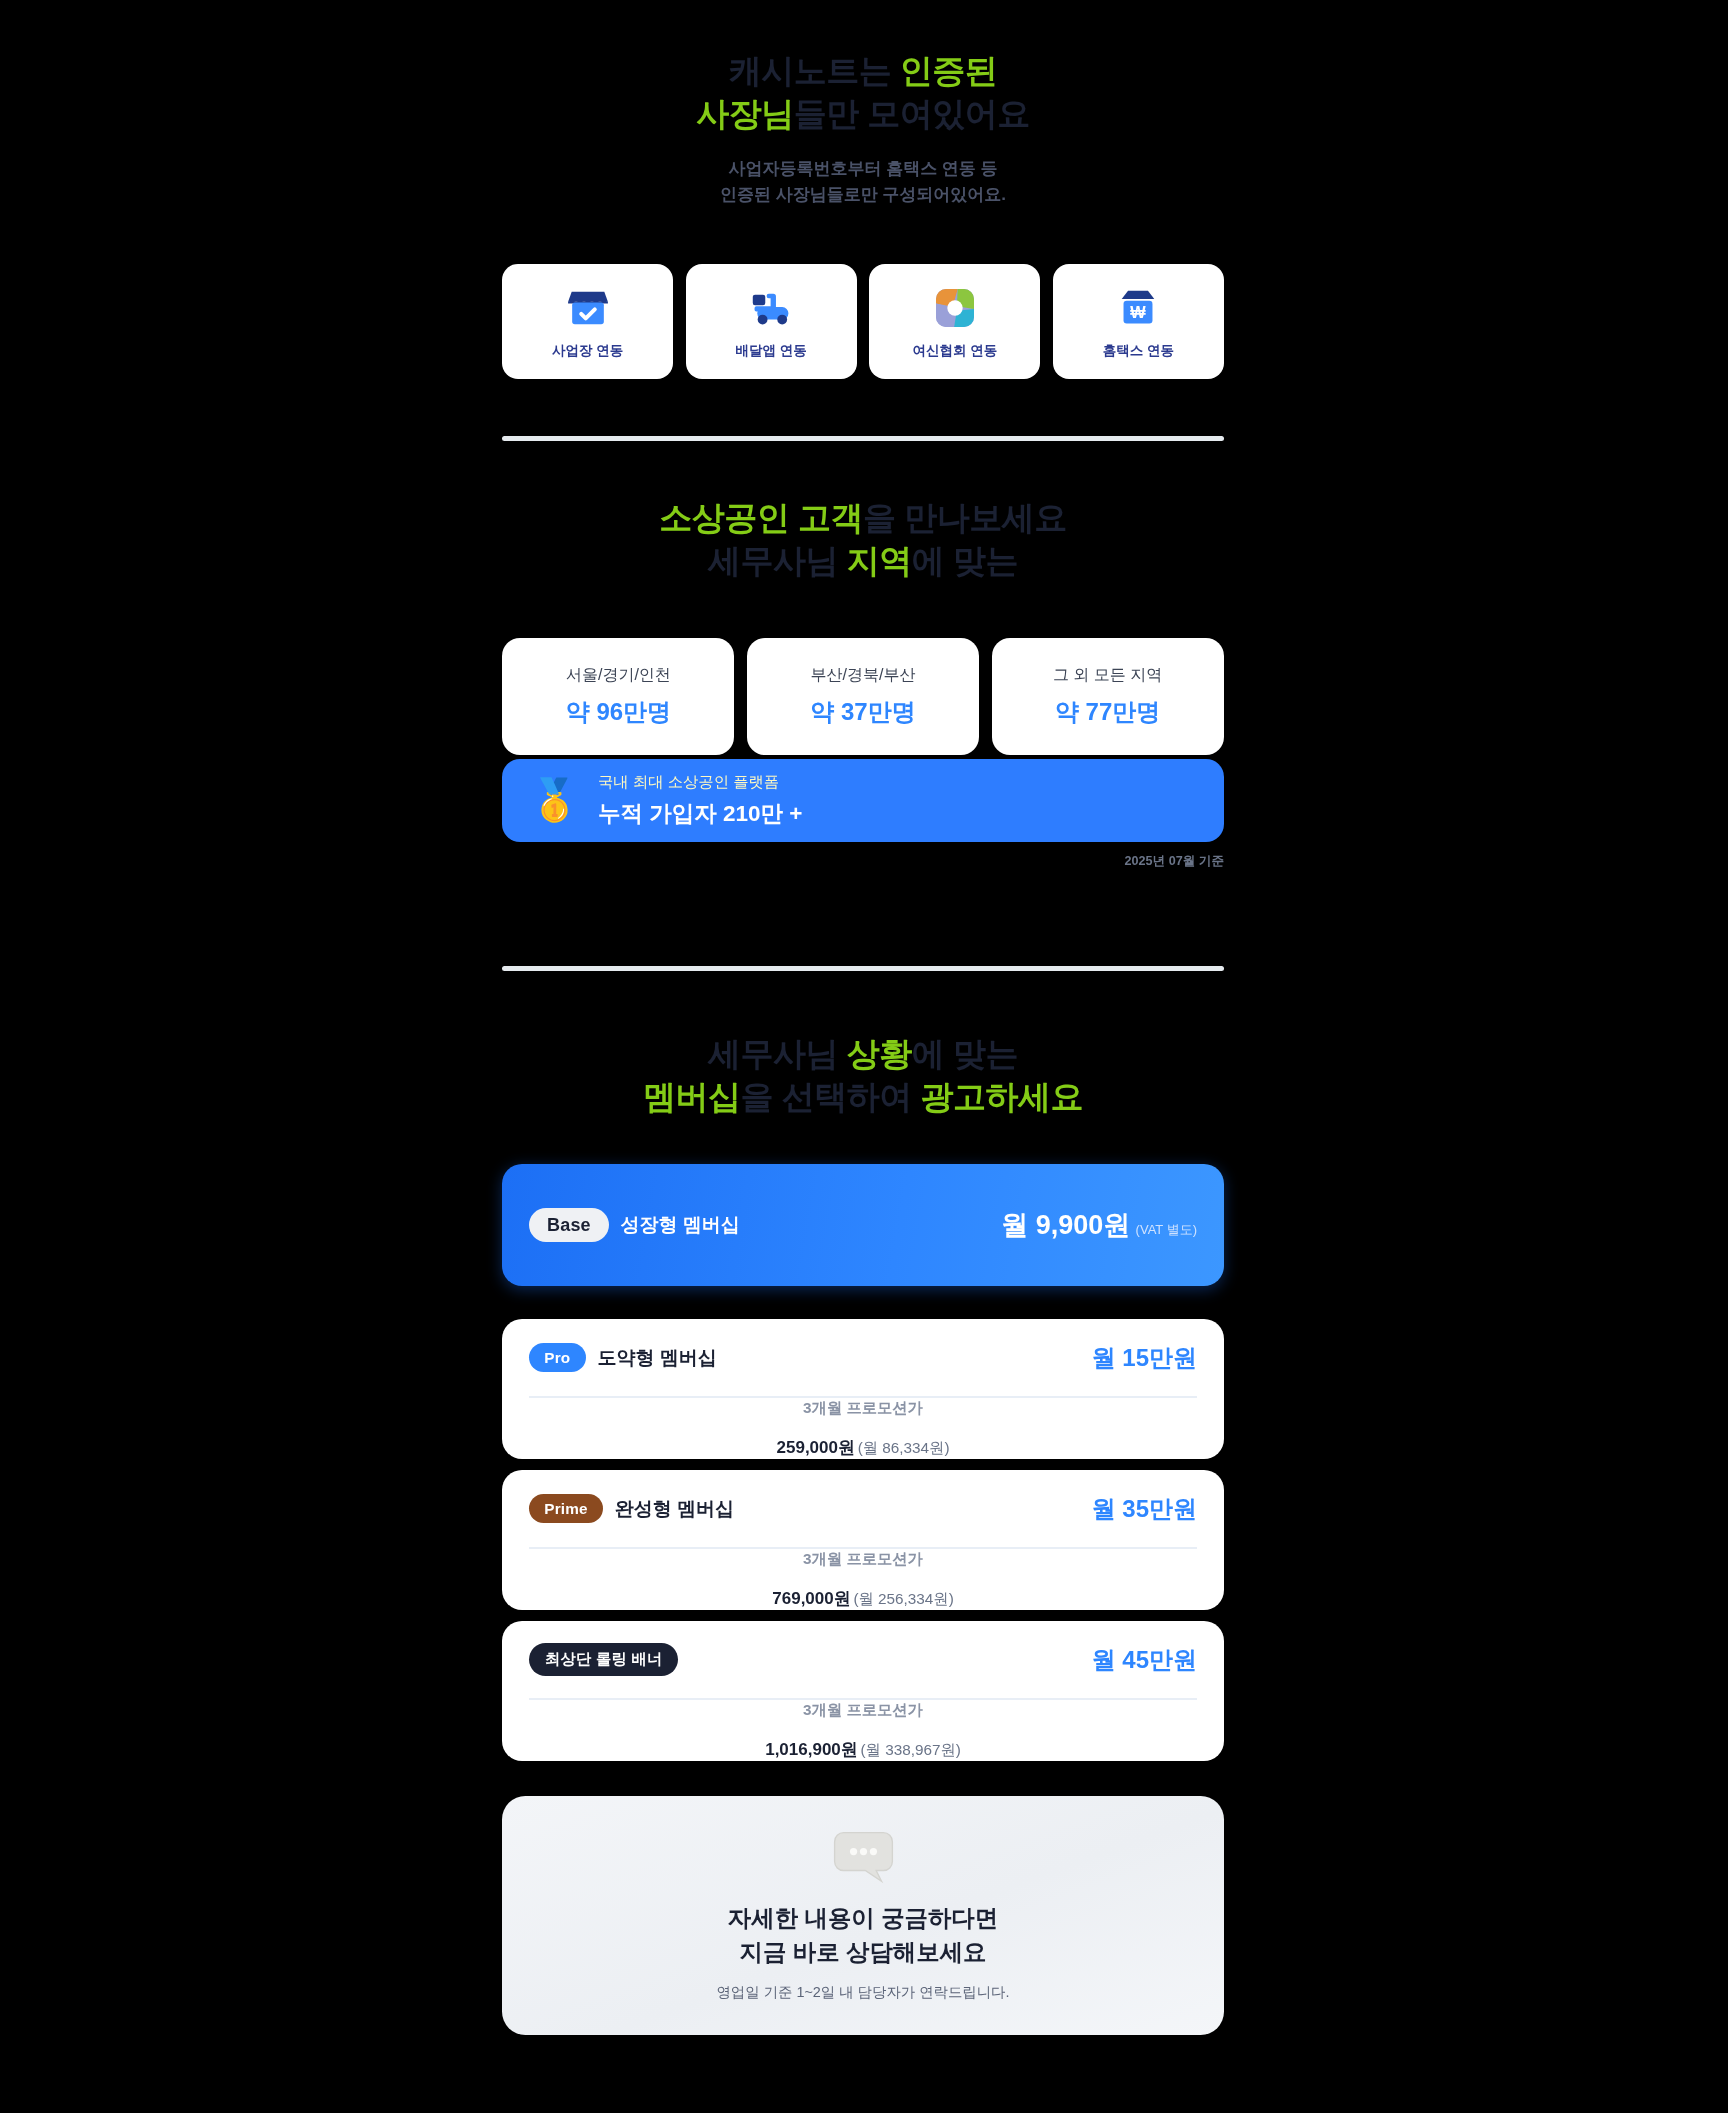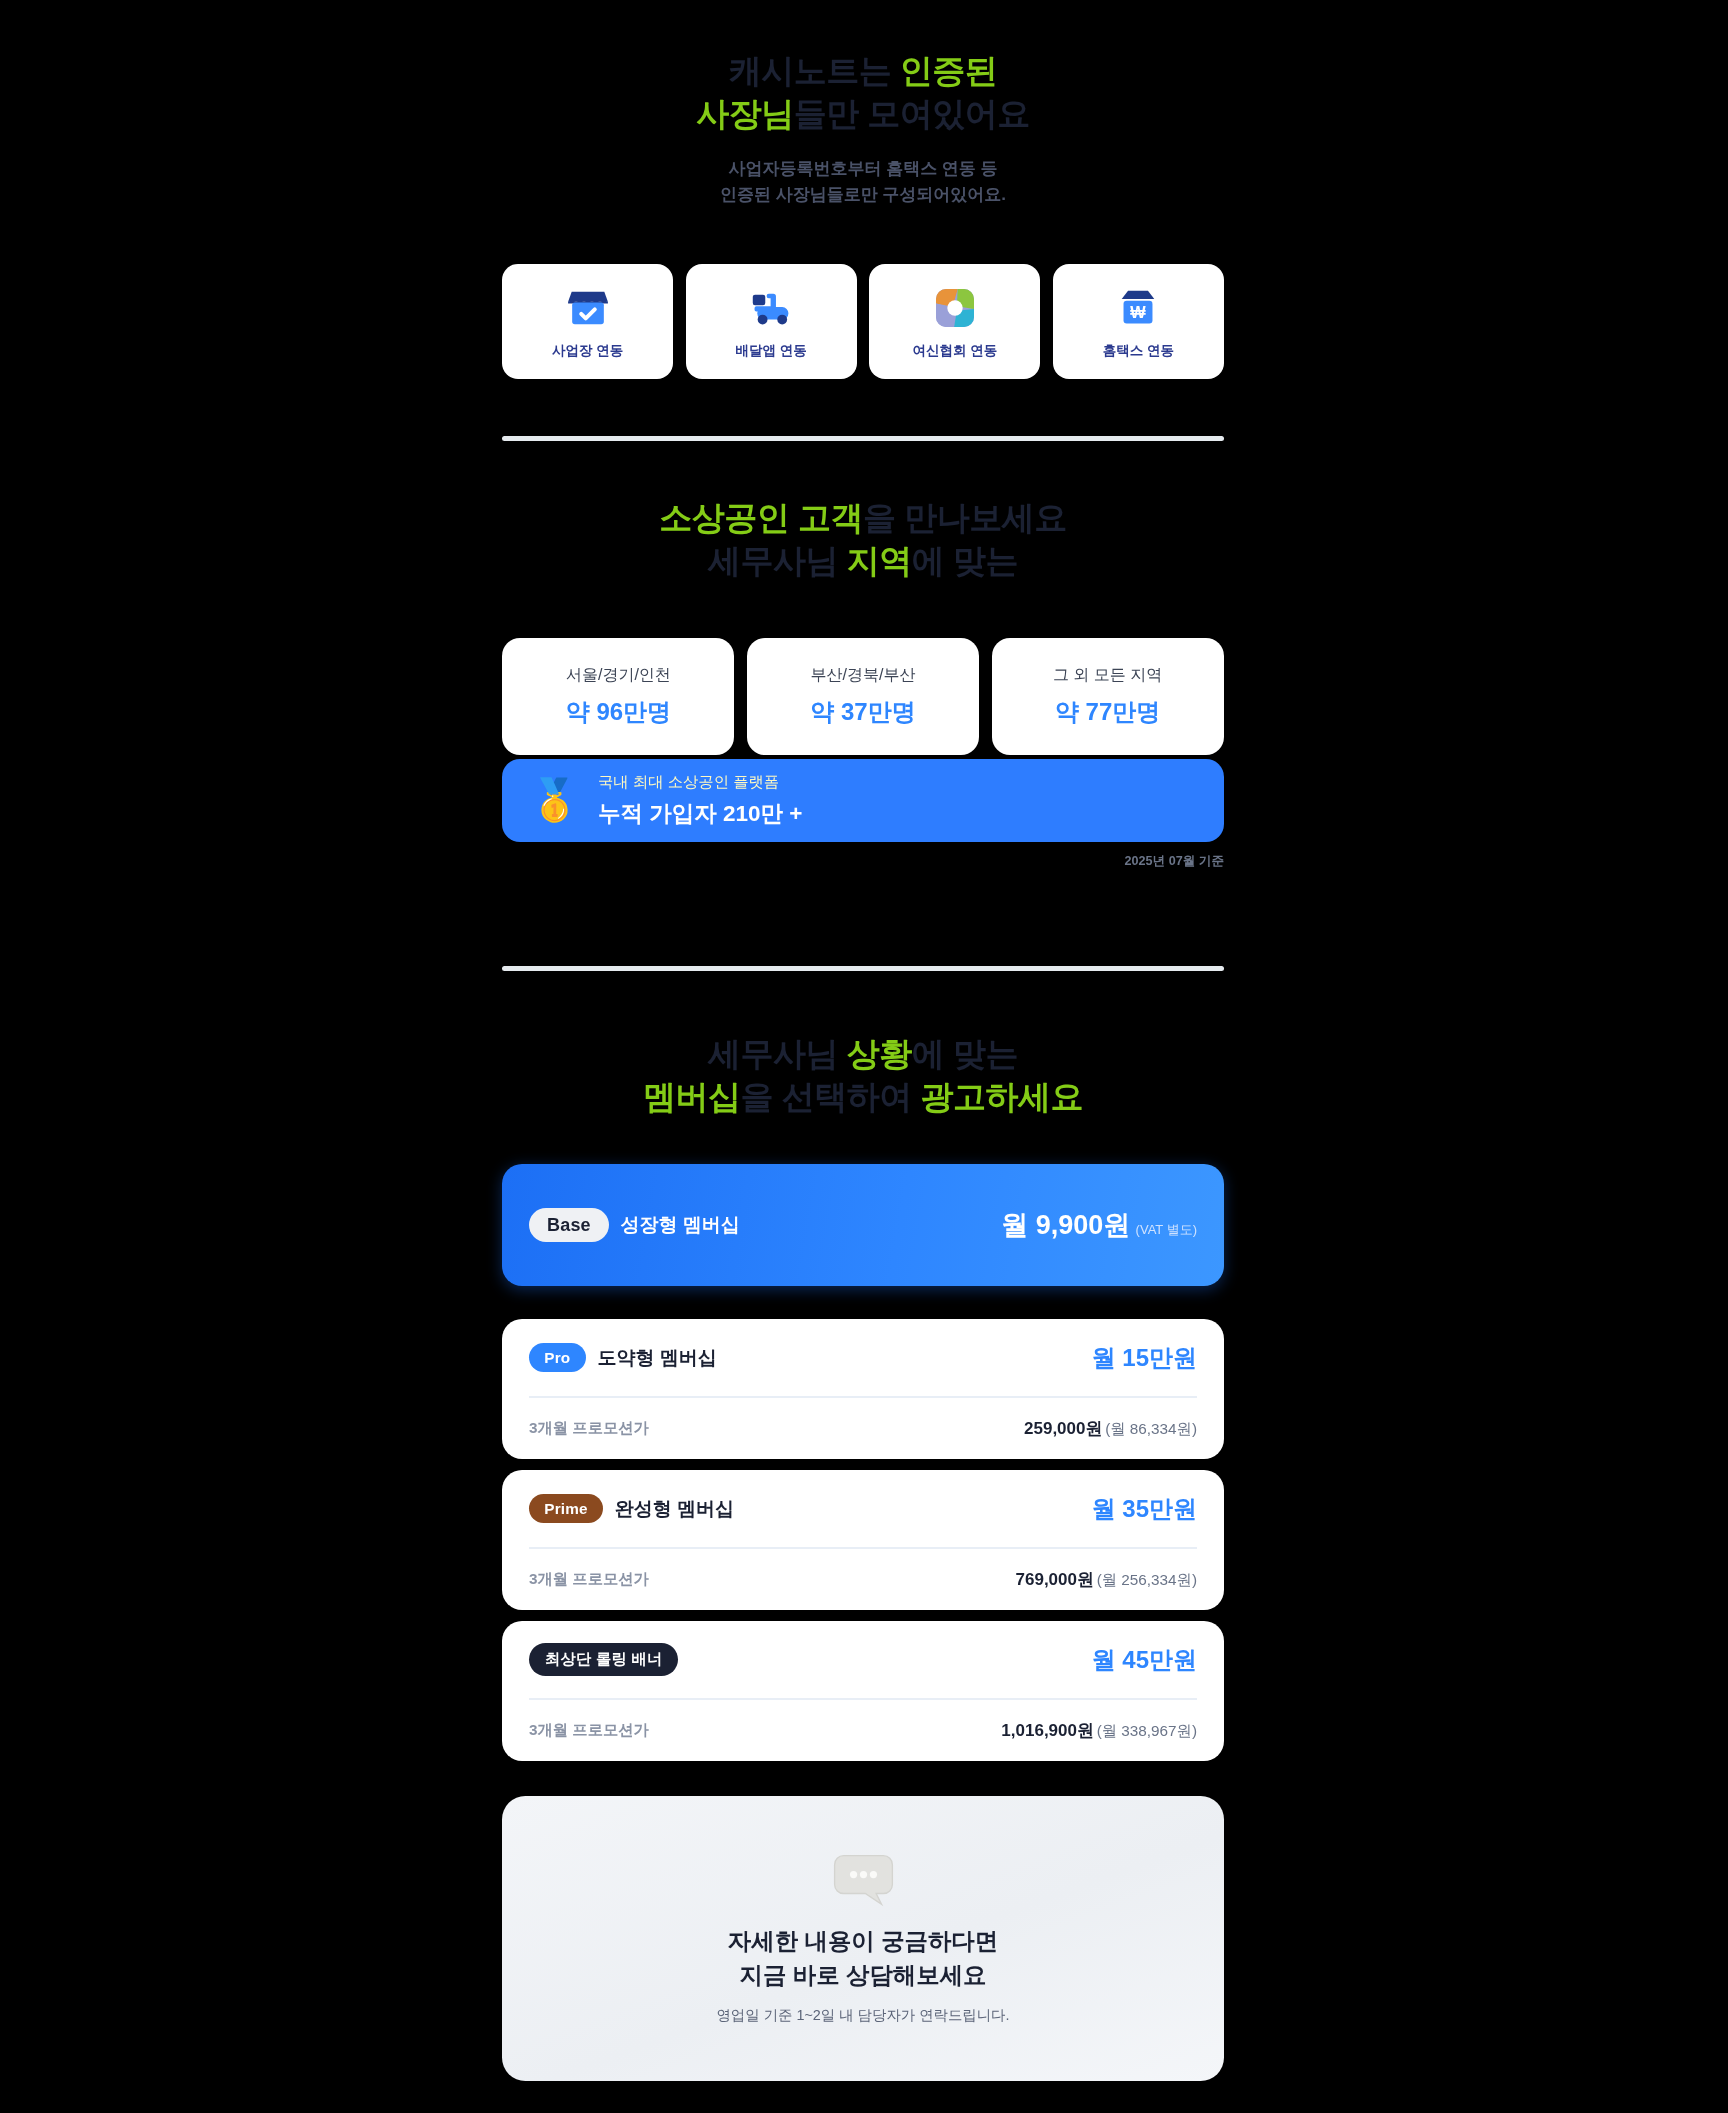--- a/index.html
+++ b/index.html
@@ -75,29 +75,29 @@
   .badge.pro   { background:#2E86FF; font-size:15.3px; padding:5.4px 15.3px; }
   .badge.prime { background:#8B4A1F; font-size:15.3px; padding:5.4px 15.3px; }
   .badge.roll  { background:#1b2133; font-size:15.3px; padding:6.3px 16px; }
   .plan-name { font-size:19px; font-weight:700; color:#1b2133; margin-left:11.7px; }
   .plan.featured .plan-name { color:#fff; }
   .plan-left { display:flex; align-items:center; }
   .price { font-size:24px; font-weight:800; color:#2E86FF; white-space:nowrap; }
   .plan.featured .price { color:#fff; font-size:27px; }
   .vat { font-size:13px; font-weight:500; color:#cfe2ff; margin-left:5.4px; }
   .hr { height:1.8px; background:#E8EEF6; }
-  .promo { display:flex; align-items:center; justify-content:space-between; height:61px; }
+  .promo { display:flex; align-items:center; justify-content:space-between; height:61px;flex-direction:column; }
   .promo .plabel { font-size:15.3px; color:#8A93A5; font-weight:600; }
   .promo .pval { font-size:17px; font-weight:800; color:#1b2133; white-space:nowrap; }
   .promo .pval .per { font-weight:500; color:#6a7488; font-size:15.3px; margin-left:2.7px; }
 
   
   .cta {
     background:linear-gradient(160deg,#F3F5F8 0%,#ECEFF3 55%,#F4F6F9 100%);
-    border-radius:23.4px; height:285px;
+    border-radius:23.4px; height:239px;
     display:flex; flex-direction:column; align-items:center; justify-content:center;
   }
   .cta .bubble { margin-bottom:14.4px; }
   .cta .c1 { font-size:23.4px; font-weight:800; color:#1b2133; line-height:1.45; text-align:center; }
   .cta .c2 { margin-top:12.6px; font-size:14.4px; color:#5b6478; font-weight:500; }
 </style>
 </head>
 <body>
 
 <div class="page">

